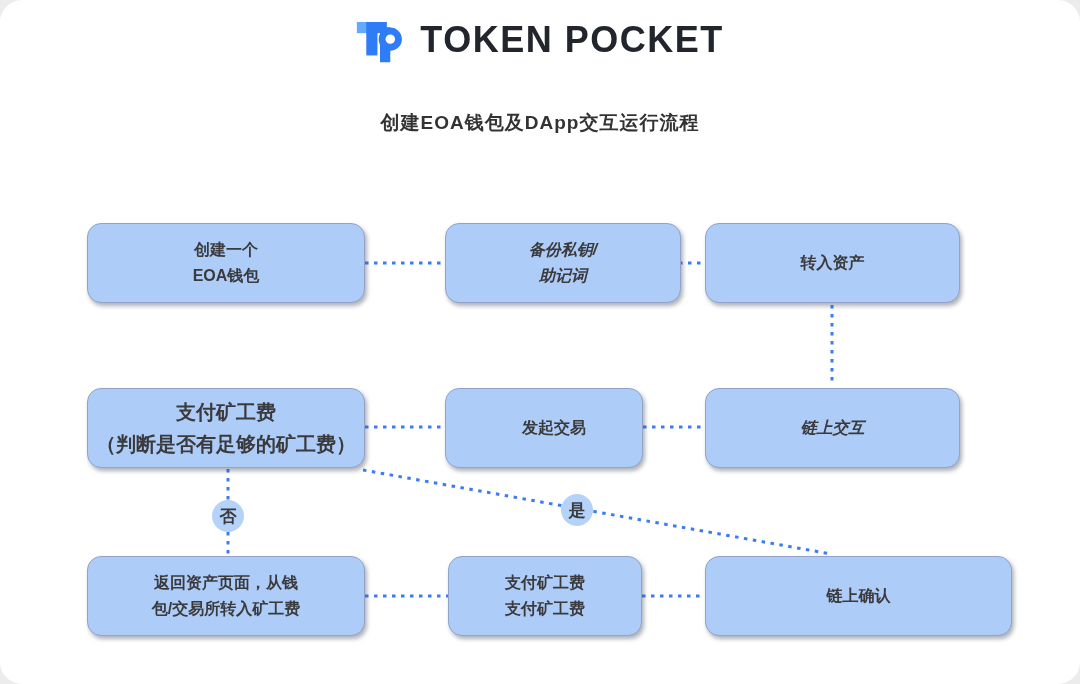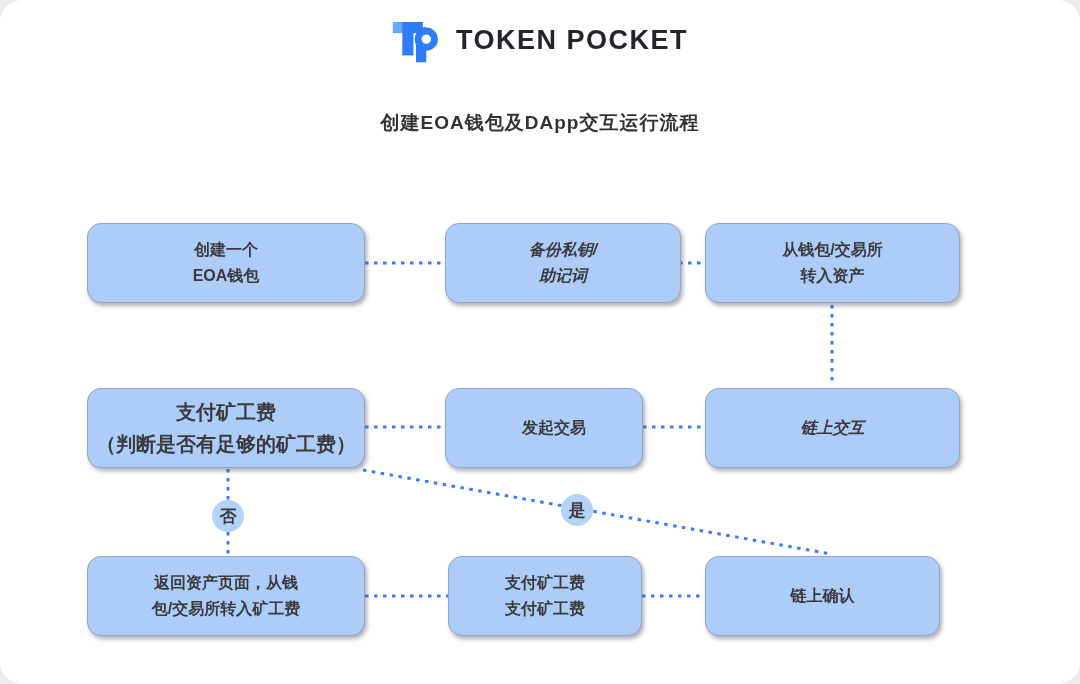--- a/index.html
+++ b/index.html
@@ -6,21 +6,21 @@
   .card{
     position:relative;width:1080px;height:684px;background:#ffffff;
     border-radius:22px;overflow:hidden;margin:0 auto;
   }
   
   .brand-row{
     position:absolute;top:18px;left:0;width:100%;height:44px;
     display:flex;align-items:center;justify-content:center;gap:16px;
   }
   .brand-name{
-    font-size:27px;font-weight:bold;color:#22252b;letter-spacing:1.5px;
+    font-size:36px;font-weight:bold;color:#22252b;letter-spacing:1.5px;
   }
   .page-title{
     position:absolute;top:110px;left:0;width:100%;text-align:center;
     font-size:19px;font-weight:bold;color:#333333;margin:0;letter-spacing:1px;
   }
   
   .node{
     position:absolute;height:80px;background:#aeccf8;
     border:1.5px solid #93a3c8;border-radius:14px;
     box-shadow:2px 3px 4px rgba(75,82,100,.45);
@@ -31,21 +31,21 @@
   .node span{display:block;white-space:nowrap;}
   .node.tight{font-size:20px;}
   .b1{left:87px;top:223px;width:278px;}
   .b2{left:445px;top:223px;width:236px;font-style:italic;}
   .b3{left:705px;top:223px;width:255px;}
   .b4{left:87px;top:388px;width:278px;}
   .b5{left:445px;top:388px;width:198px;padding-left:20px;}
   .b6{left:705px;top:388px;width:255px;font-style:italic;}
   .b7{left:87px;top:556px;width:278px;}
   .b8{left:448px;top:556px;width:194px;}
-  .b9{left:705px;top:556px;width:235px;}
+  .b9{left:705px;top:556px;width:307px;}
   
   .connectors{position:absolute;left:0;top:0;width:1080px;height:684px;pointer-events:none;}
   .connectors line{stroke:#3b7cf5;stroke-width:3;stroke-dasharray:3.5 5.5;fill:none;}
   
   .decision{
     position:absolute;width:32px;height:32px;border-radius:50%;
     background:#b5d2f8;color:#3a3a3c;font-size:17px;font-weight:bold;
     display:flex;align-items:center;justify-content:center;
   }
   .badge-no{left:212px;top:500px;}
@@ -84,21 +84,20 @@
 
   <div class="node b1">
     <span>创建一个</span>
     <span>EOA钱包</span>
   </div>
   <div class="node b2">
     <span>备份私钥/</span>
     <span>助记词</span>
   </div>
   <div class="node b3">
-    <span>从钱包/交易所</span>
     <span>转入资产</span>
   </div>
 
   <div class="node b4 tight">
     <span>支付矿工费</span>
     <span>（判断是否有足够的矿工费）</span>
   </div>
   <div class="node b5">
     <span>发起交易</span>
     <span></span>

